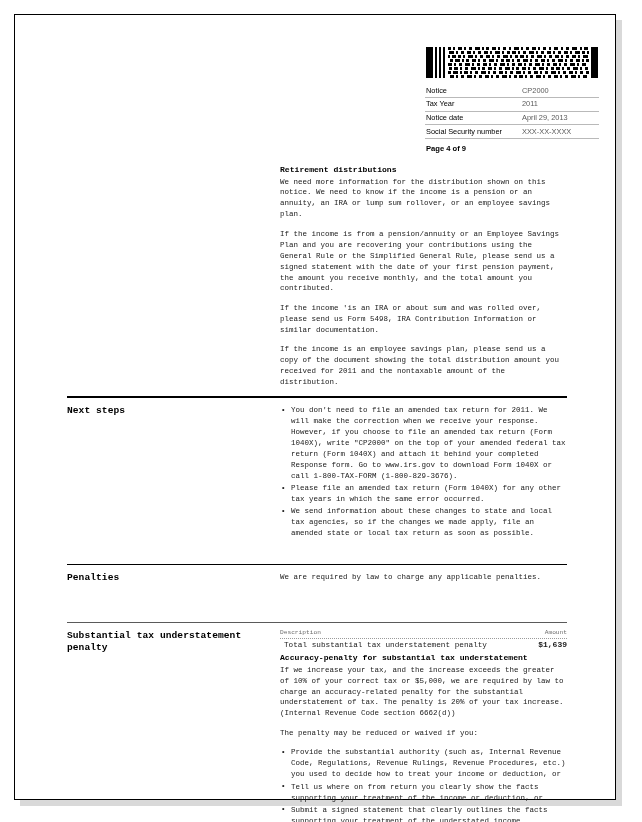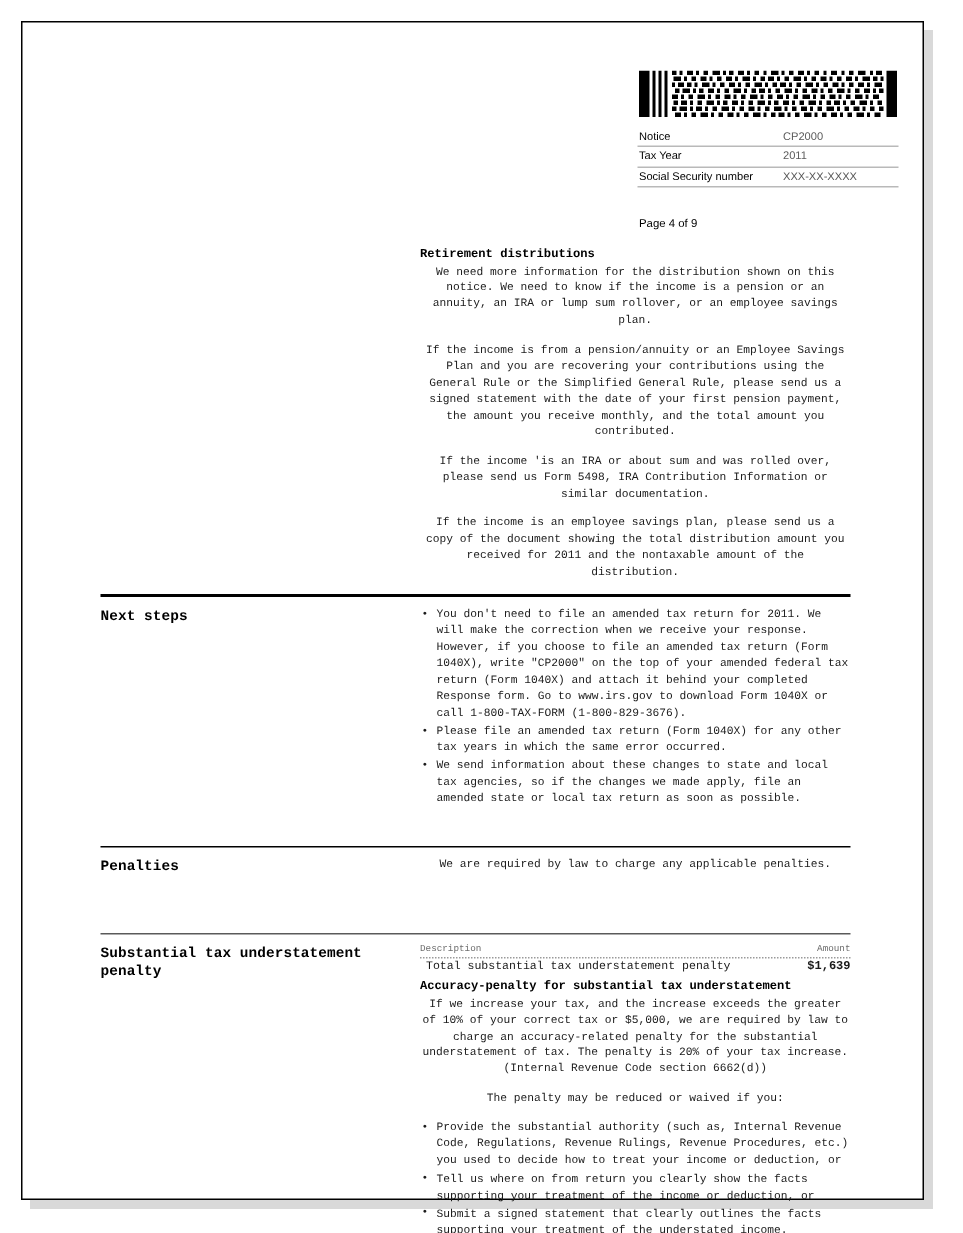--- a/index.html
+++ b/index.html
@@ -73,23 +73,23 @@
     color: #000;
     white-space: nowrap;
     width: 93px;
   }
   .notice-table td.v {
     color: #5b5b5b;
     padding-left: 4px;
   }
   .page-of {
     font-size: 7.6px;
-    font-weight: normal;
+    font-weight: bold;
     color: #000;
-    margin-top: 20px;
+    margin-top: 6px;
     padding-left: 1px;
     line-height: 1.1;
   }
 
   
   .content {
     position: absolute;
     left: 52px;
     top: 150px;
     width: 500px;
@@ -121,21 +121,21 @@
     font-weight: bold;
     color: #000;
     margin-bottom: 1px;
     line-height: 1.3;
   }
   p.body {
     font-size: 7.5px;
     line-height: 1.46;
     color: #1a1a1a;
     margin: 0 0 8.5px 0;
-    text-align: center;
+    text-align: left;
   }
   p.body.tight { margin-bottom: 16px; }
 
   
   .rule-thick {
     width: 100%;
     height: 1.6px;
     background: #000;
     margin: 0;
   }
@@ -428,20 +428,24 @@
           <tbody>
             <tr>
               <td class="k">Notice</td>
               <td class="v">CP2000</td>
             </tr>
             <tr>
               <td class="k">Tax Year</td>
               <td class="v">2011</td>
             </tr>
             <tr>
+              <td class="k">Notice date</td>
+              <td class="v">April 29, 2013</td>
+            </tr>
+            <tr>
               <td class="k">Social Security number</td>
               <td class="v">XXX-XX-XXXX</td>
             </tr>
           </tbody>
         </table>
         <div class="page-of">Page 4 of 9</div>
       </div>
 
       <div class="content">
 

